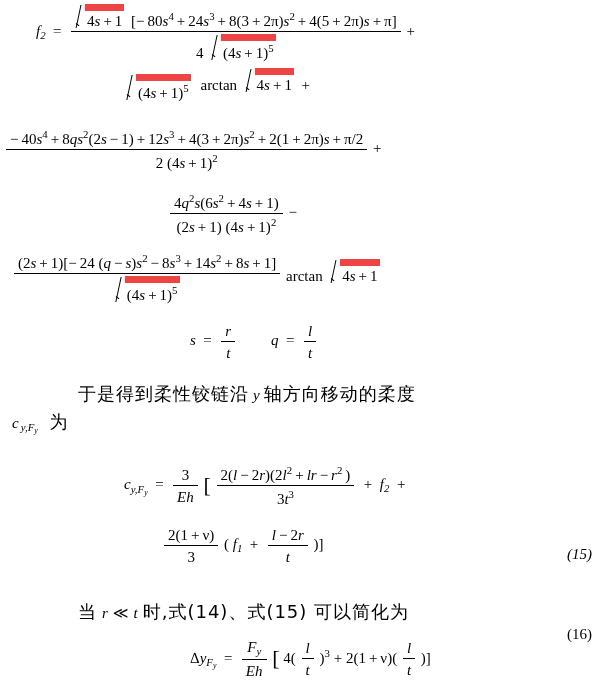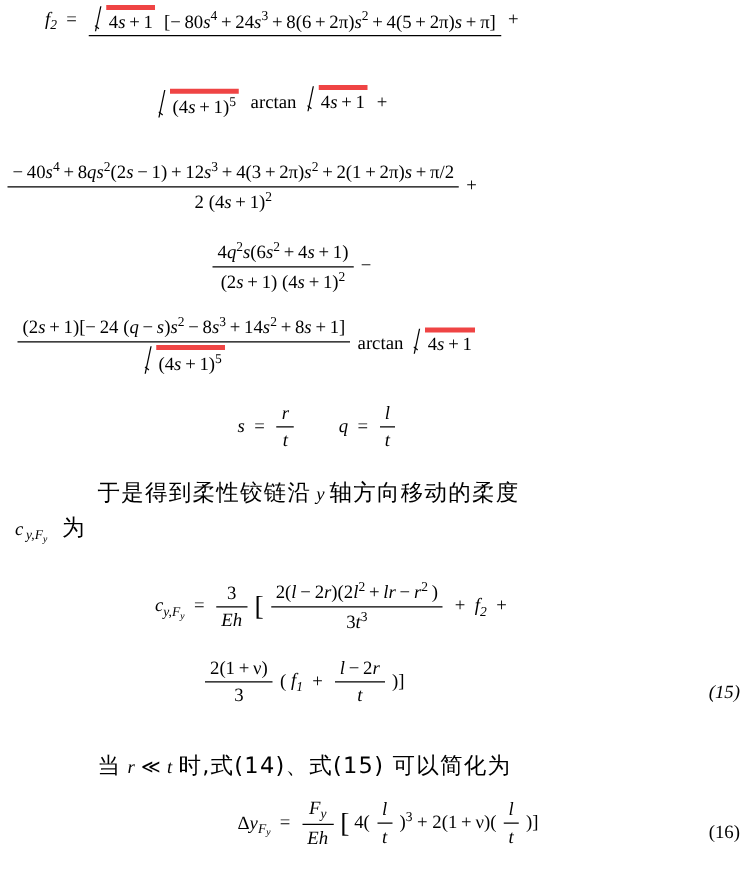--- a/index.html
+++ b/index.html
@@ -61,21 +61,21 @@
 
   
   .rad {
     display: inline-block;
     position: relative;
     padding-left: 9px;
     margin-left: 1px;
   }
   .rad > .radbody {
     display: inline-block;
-    border-top: 4px solid #ef4444;
+    border-top: 7px solid #ef4444;
     padding: 1px 2px 0 2px;
   }
   .rad::before {
     content: "";
     position: absolute;
     left: 2px;
     top: 0.08em;
     bottom: 0.10em;
     width: 5px;
     border-left: 1px solid #000;
@@ -115,21 +115,25 @@
 <body>
 
 <div class="page">
 
   <div class="row math" style="left:36px; top:4px;">
     <span class="it">f<span class="sub">2</span></span>
     <span class="up">&nbsp;=&nbsp;</span>
     <span class="frac">
       <span class="num">
         <span class="rad"><span class="radbody"><span class="up">4</span><span class="it">s</span><span class="up"> + 1</span></span></span>
-        <span class="up"> [− 80</span><span class="it">s</span><span class="supn">4</span><span class="up"> + 24</span><span class="it">s</span><span class="supn">3</span><span class="up"> + 8(6 + 2π)</span><span class="it">s</span><span class="supn">2</span><span class="up"> + 4(5 + 2π)</span><span class="it">s</span><span class="up"> + π]</span>
+        <span class="up"> [− 80</span><span class="it">s</span><span class="supn">4</span><span class="up"> + 24</span><span class="it">s</span><span class="supn">3</span><span class="up"> + 8(3 + 2π)</span><span class="it">s</span><span class="supn">2</span><span class="up"> + 4(5 + 2π)</span><span class="it">s</span><span class="up"> + π]</span>
+      </span>
+      <span class="den">
+        <span class="up">4&nbsp;</span>
+        <span class="rad"><span class="radbody"><span class="up">(4</span><span class="it">s</span><span class="up"> + 1)</span><span class="supn">5</span></span></span>
       </span>
     </span>
     <span class="up">+</span>
   </div>
 
   <div class="row math" style="left:120px; top:68px;">
     <span class="frac">
       <span class="den">
         <span class="rad"><span class="radbody"><span class="up">(4</span><span class="it">s</span><span class="up"> + 1)</span><span class="supn">5</span></span></span>
       </span>
@@ -262,15 +266,15 @@
       <span class="num it">l</span>
       <span class="den it">t</span>
     </span>
     <span class="up">)</span><span class="supn">3</span><span class="up">&nbsp;+&nbsp;2(1 + ν)(</span>
     <span class="frac">
       <span class="num it">l</span>
       <span class="den it">t</span>
     </span>
     <span class="up">)]</span>
   </div>
-  <div class="eqno" style="top:626px;margin-top:32px;">(16)</div>
+  <div class="eqno" style="top:626px;">(16)</div>
 
 </div>
 
 </body></html>

